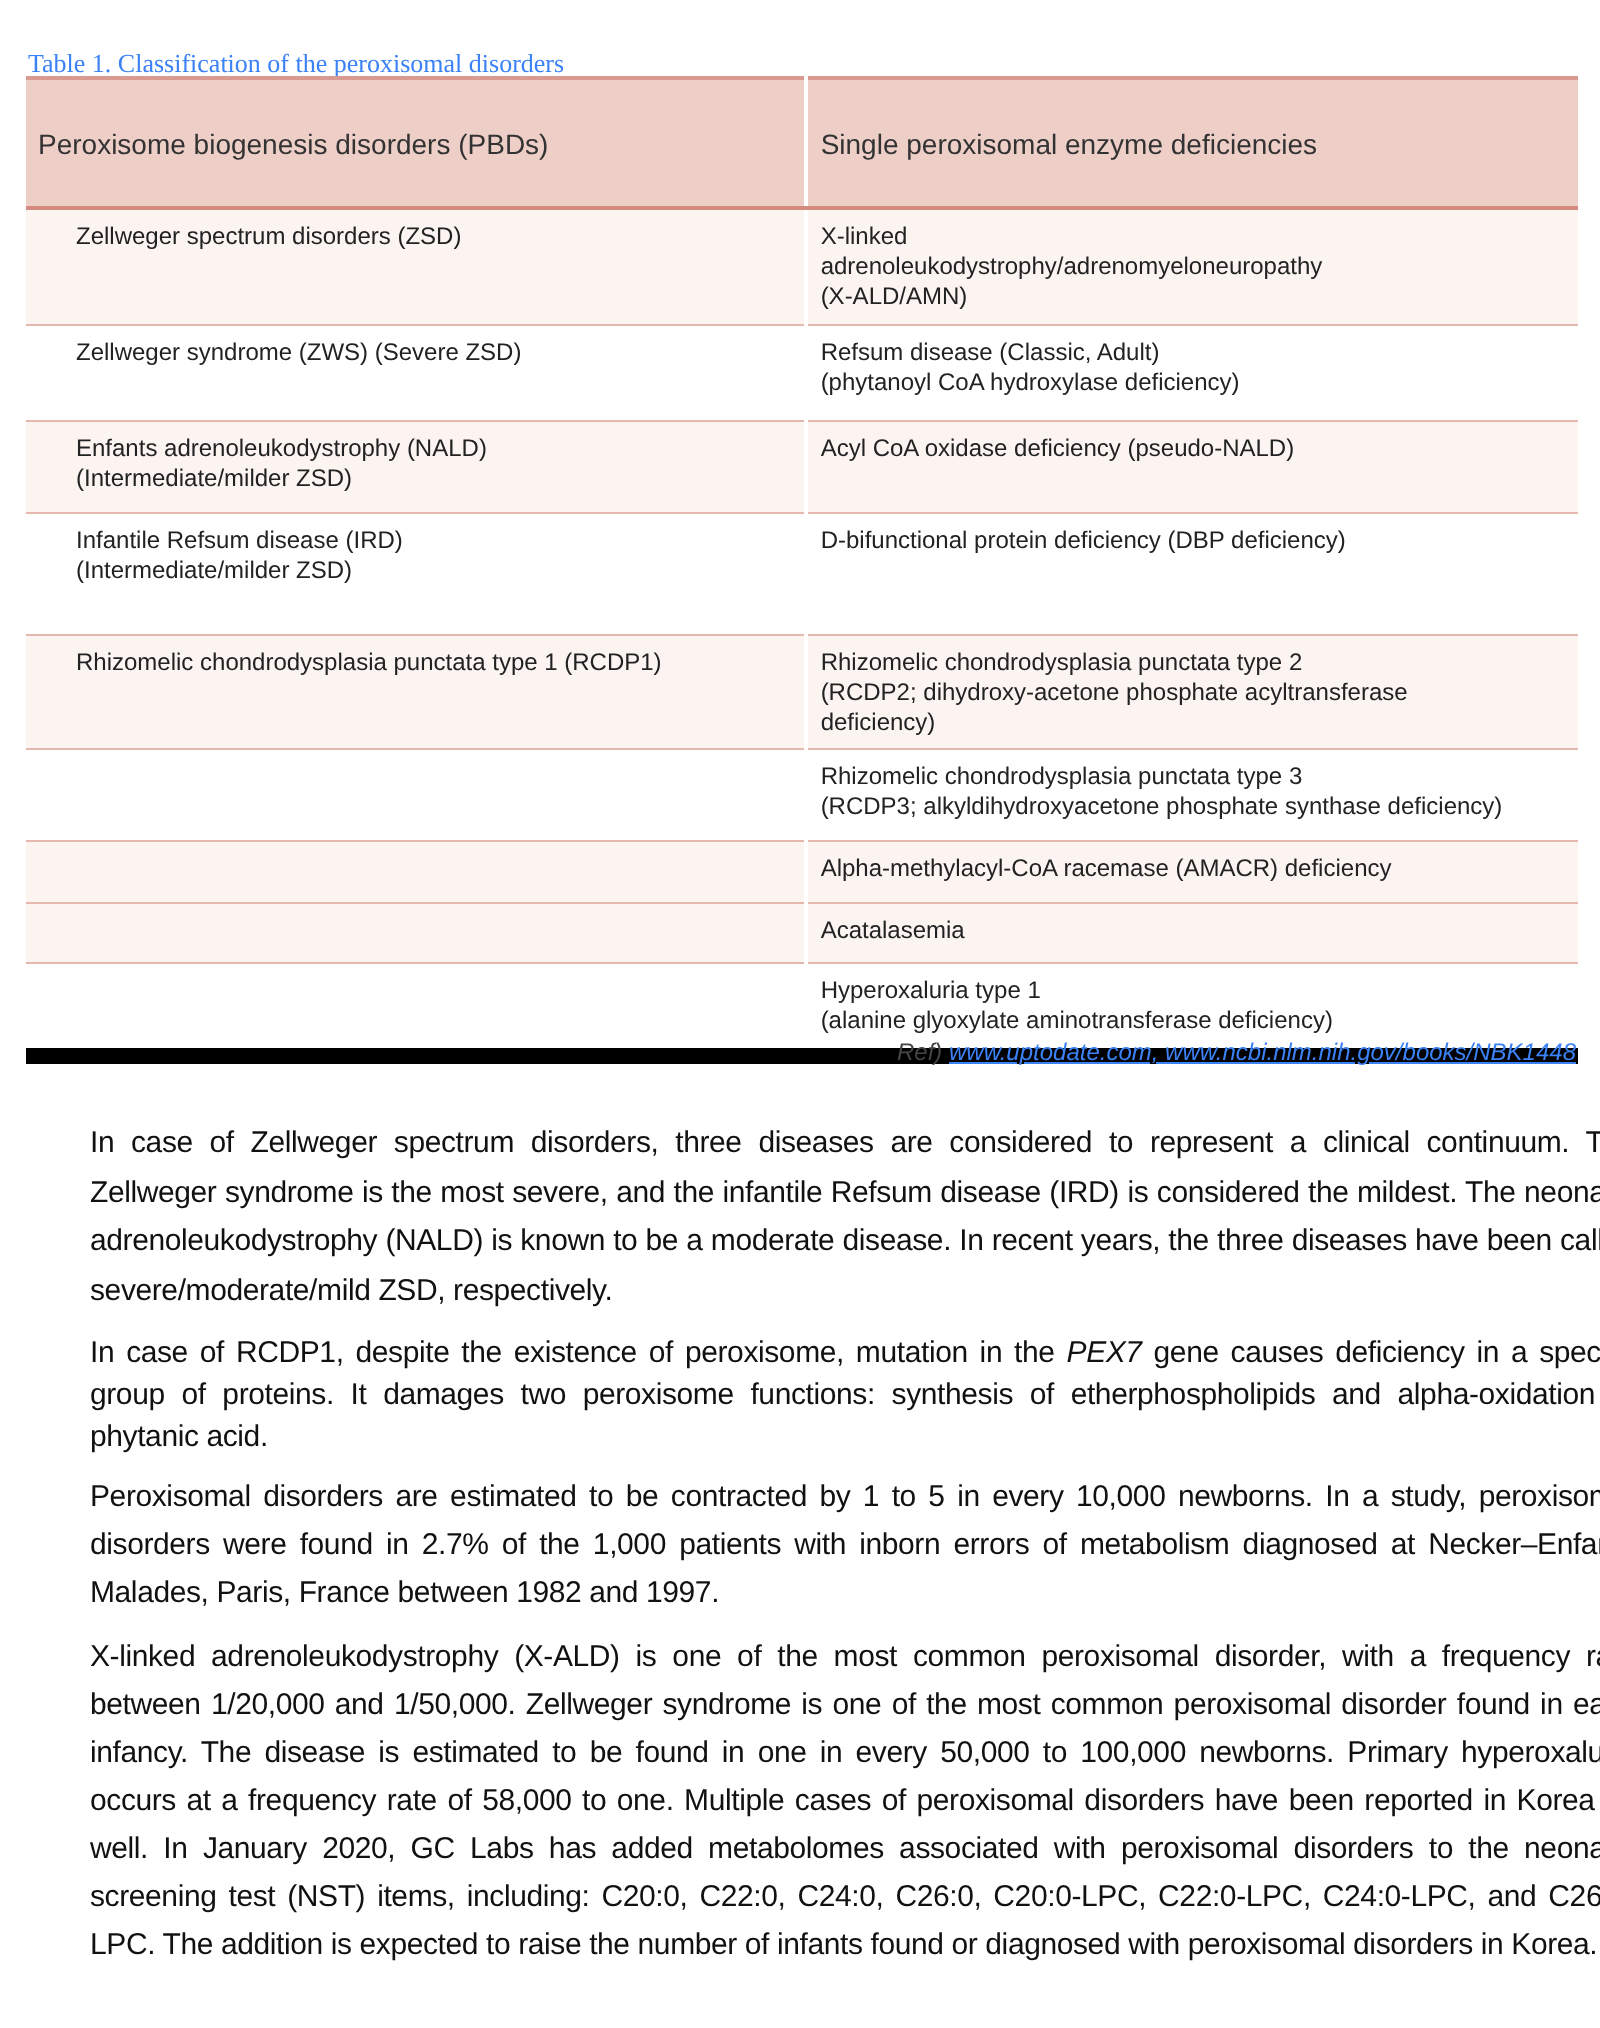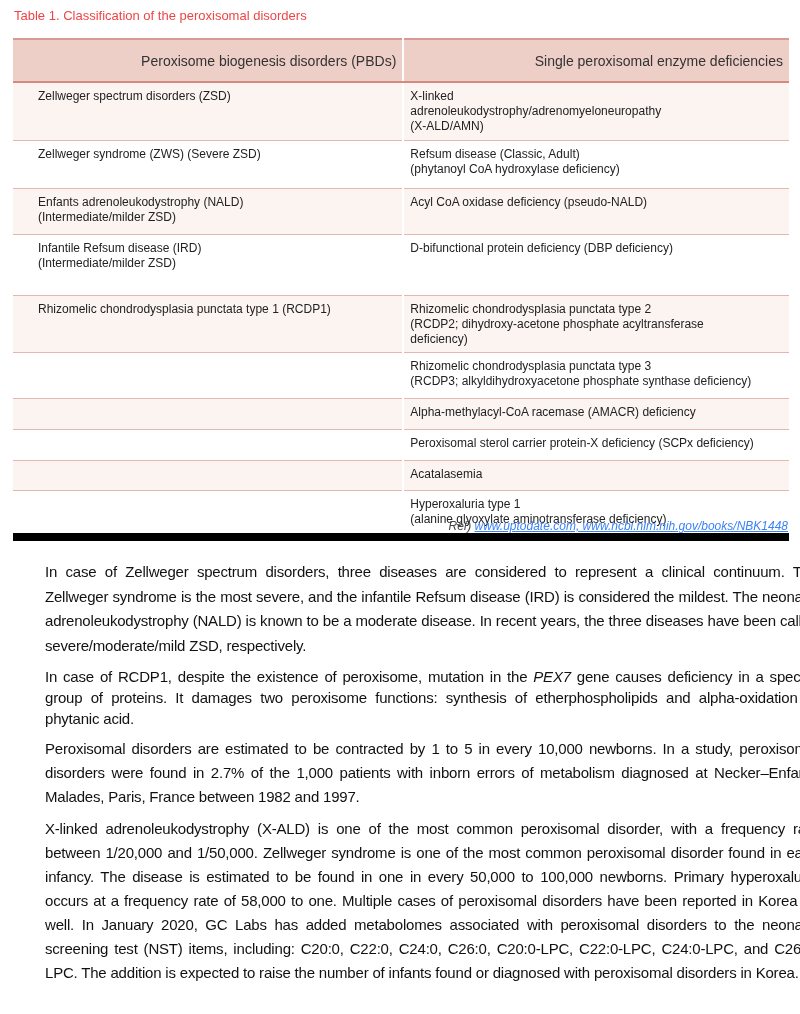--- a/index.html
+++ b/index.html
@@ -11,45 +11,46 @@
       overflow: hidden;
     }
     body {
       font-family: "Liberation Sans", sans-serif;
       color: #1a1a1a;
       position: relative;
     }
     .caption {
       position: absolute;
       left: 14px;
-      top: 8px;
+      top: 24px;
       font-size: 13px;
-      color: #ef4444;
+      color: #3b82f6;
+      font-family: Liberation Serif, serif;
     }
     .table-wrap {
       position: absolute;
       left: 13px;
       top: 38px;
       width: 776px;
     }
     table.cls {
       width: 100%;
       border-collapse: collapse;
       table-layout: fixed;
       font-size: 12px;
       color: #222222;
     }
     table.cls th {
       background: #eecfc7;
       font-weight: normal;
       font-size: 14px;
       color: #333333;
       height: 31px;
-      padding: 5px 6px;
-      text-align: right;
+      padding: 16px 6px;
+      text-align: left;
       border-top: 2px solid #d99b91;
       border-bottom: 2px solid #d58a7f;
     }
     table.cls th.c1 { border-right: 2px solid #ffffff; }
     table.cls td {
       vertical-align: top;
       padding: 6px 6px 4px 6px;
       line-height: 15px;
       border-bottom: 1.5px solid #e6b7ae;
       white-space: pre-line;
@@ -138,24 +139,20 @@
       </tr>
       <tr style="height:46px">
         <td class="c1"></td>
         <td>Rhizomelic chondrodysplasia punctata type 3
 (RCDP3;  alkyldihydroxyacetone phosphate synthase deficiency)</td>
       </tr>
       <tr class="tint" style="height:31px">
         <td class="c1"></td>
         <td>Alpha-methylacyl-CoA racemase (AMACR) deficiency</td>
       </tr>
-      <tr style="height:31px">
-        <td class="c1"></td>
-        <td>Peroxisomal sterol carrier protein-X deficiency (SCPx deficiency)</td>
-      </tr>
       <tr class="tint" style="height:30px">
         <td class="c1"></td>
         <td>Acatalasemia</td>
       </tr>
       <tr class="last" style="height:47px">
         <td class="c1"></td>
         <td>Hyperoxaluria type 1
 (alanine glyoxylate aminotransferase deficiency)</td>
       </tr>
     </tbody>

